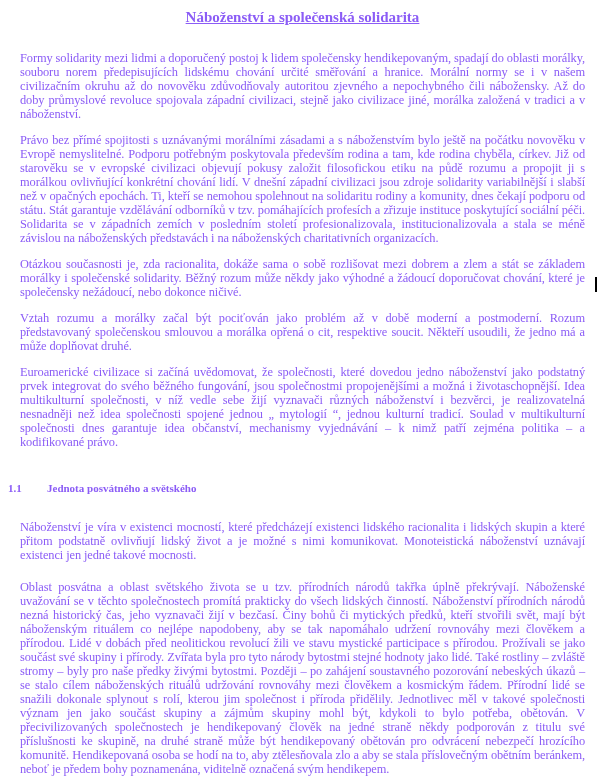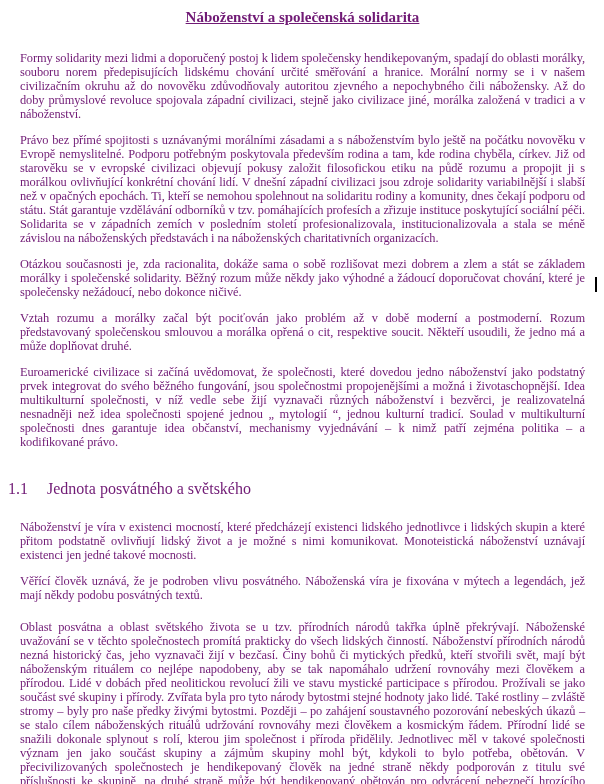--- a/index.html
+++ b/index.html
@@ -5,21 +5,21 @@
   html, body {
     margin: 0;
     padding: 0;
     background: #ffffff;
   }
   .page {
     position: relative;
     width: 604px;
     height: 784px;
     background: #ffffff;
-    color: #701a75;
+    color: #8b5cf6;
     font-family: "Liberation Serif", "DejaVu Serif", serif;
     box-sizing: border-box;
     padding: 8px 7px 0 8px;
     overflow: hidden;
   }
   .doc-title {
     margin: 0 0 24px 0;
     font-size: 15px;
     line-height: 19px;
     font-weight: bold;
@@ -28,23 +28,23 @@
   }
   .body-text p {
     margin: 12px;
     font-size: 12.4px;
     line-height: 14px;
     text-align: justify;
     letter-spacing: -0.1px;
   }
   .section-heading {
     margin: 30px 0 22px 0;
-    font-size: 16px;
+    font-size: 11px;
     line-height: 19px;
-    font-weight: normal;
+    font-weight: bold;
   }
   .section-heading .sec-num {
     display: inline-block;
     min-width: 39px;
   }
   .gap-before {
     margin-top: 18px !important;
   }
   .text-cursor {
     position: absolute;
@@ -71,23 +71,22 @@
     <p>Otázkou současnosti je, zda racionalita, dokáže sama o sobě rozlišovat mezi dobrem a zlem a stát se základem morálky i společenské solidarity. Běžný rozum může někdy jako výhodné a žádoucí doporučovat chování, které je společensky nežádoucí, nebo dokonce ničivé.</p>
 
     <p>Vztah rozumu a morálky začal být pociťován jako problém až v době moderní a postmoderní. Rozum představovaný společenskou smlouvou a morálka opřená o cit, respektive soucit. Někteří usoudili, že jedno má a může doplňovat druhé.</p>
 
     <p>Euroamerické civilizace si začíná uvědomovat, že společnosti, které dovedou jedno náboženství jako podstatný prvek integrovat do svého běžného fungování, jsou společnostmi propojenějšími a možná i životaschopnější. Idea multikulturní společnosti, v níž vedle sebe žijí vyznavači různých náboženství i bezvěrci, je realizovatelná nesnadněji než idea společnosti spojené jednou „ mytologií “, jednou kulturní tradicí. Soulad v multikulturní společnosti dnes garantuje idea občanství, mechanismy vyjednávání – k nimž patří zejména politika – a kodifikované právo.</p>
 
     <h2 class="section-heading">
       <span class="sec-num">1.1</span><span>Jednota posvátného a světského</span>
     </h2>
 
-    <p>Náboženství je víra v existenci mocností, které předcházejí existenci lidského jednotlivce i lidských skupin a které přitom podstatně ovlivňují lidský život a je možné s nimi komunikovat. Monoteistická náboženství uznávají existenci jen jedné takové mocnosti.</p>
+    <p>Náboženství je víra v existenci mocností, které předcházejí existenci lidského racionalita i lidských skupin a které přitom podstatně ovlivňují lidský život a je možné s nimi komunikovat. Monoteistická náboženství uznávají existenci jen jedné takové mocnosti.</p>
 
-    <p>Věřící člověk uznává, že je podroben vlivu posvátného. Náboženská víra je fixována v mýtech a legendách, jež mají někdy podobu posvátných textů.</p>
 
     <p class="gap-before">Oblast posvátna a oblast světského života se u tzv. přírodních národů takřka úplně překrývají. Náboženské uvažování se v těchto společnostech promítá prakticky do všech lidských činností. Náboženství přírodních národů nezná historický čas, jeho vyznavači žijí v bezčasí. Činy bohů či mytických předků, kteří stvořili svět, mají být náboženským rituálem co nejlépe napodobeny, aby se tak napomáhalo udržení rovnováhy mezi člověkem a přírodou. Lidé v dobách před neolitickou revolucí žili ve stavu mystické participace s přírodou. Prožívali se jako součást své skupiny i přírody. Zvířata byla pro tyto národy bytostmi stejné hodnoty jako lidé. Také rostliny – zvláště stromy – byly pro naše předky živými bytostmi. Později – po zahájení soustavného pozorování nebeských úkazů – se stalo cílem náboženských rituálů udržování rovnováhy mezi člověkem a kosmickým řádem. Přírodní lidé se snažili dokonale splynout s rolí, kterou jim společnost i příroda přidělily. Jednotlivec měl v takové společnosti význam jen jako součást skupiny a zájmům skupiny mohl být, kdykoli to bylo potřeba, obětován. V přecivilizovaných společnostech je hendikepovaný člověk na jedné straně někdy podporován z titulu své příslušnosti ke skupině, na druhé straně může být hendikepovaný obětován pro odvrácení nebezpečí hrozícího komunitě. Hendikepovaná osoba se hodí na to, aby ztělesňovala zlo a aby se stala příslovečným obětním beránkem, neboť je předem bohy poznamenána, viditelně označená svým hendikepem.</p>
 
   </div>
 
   <div class="text-cursor"></div>
 
 </div>
 
 </body></html>

